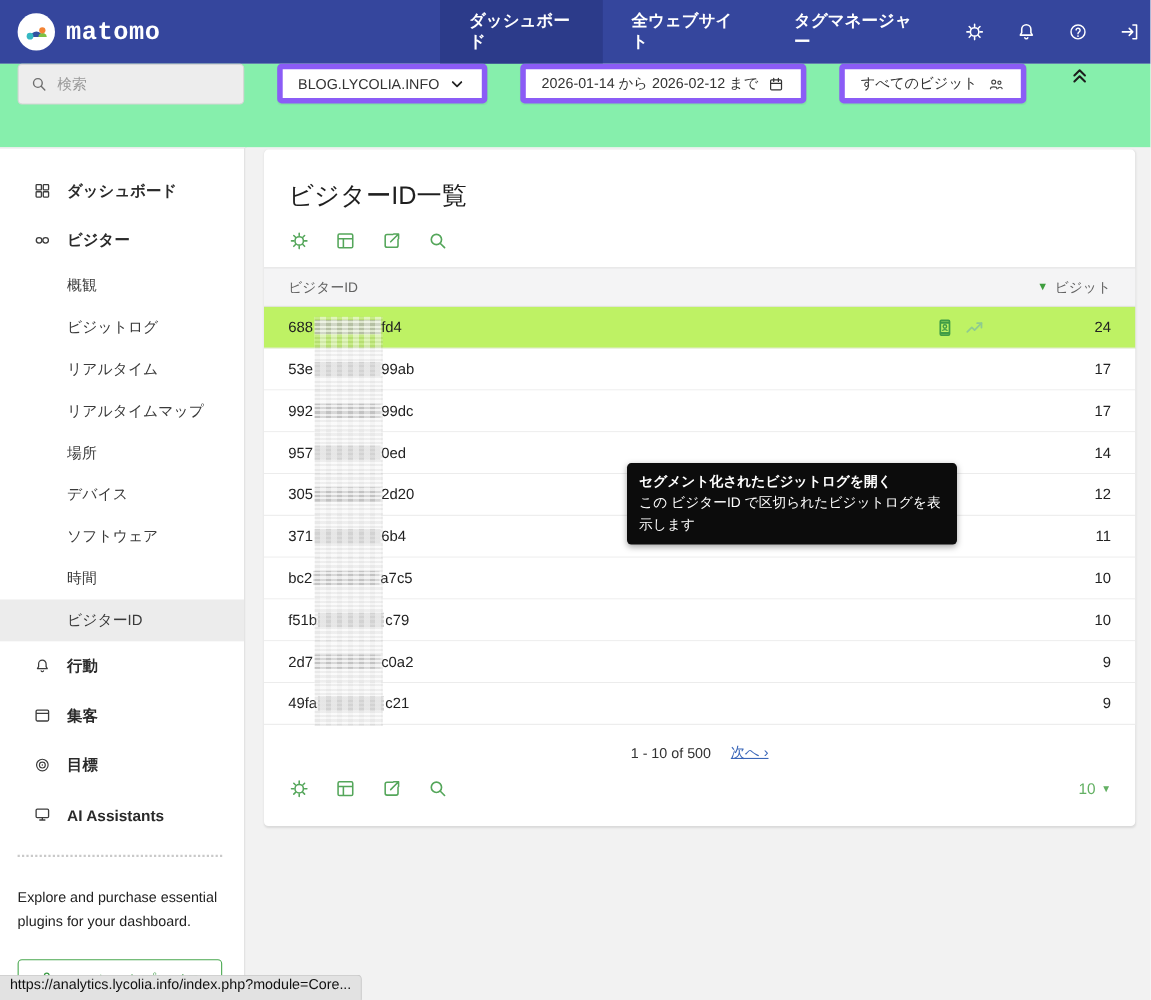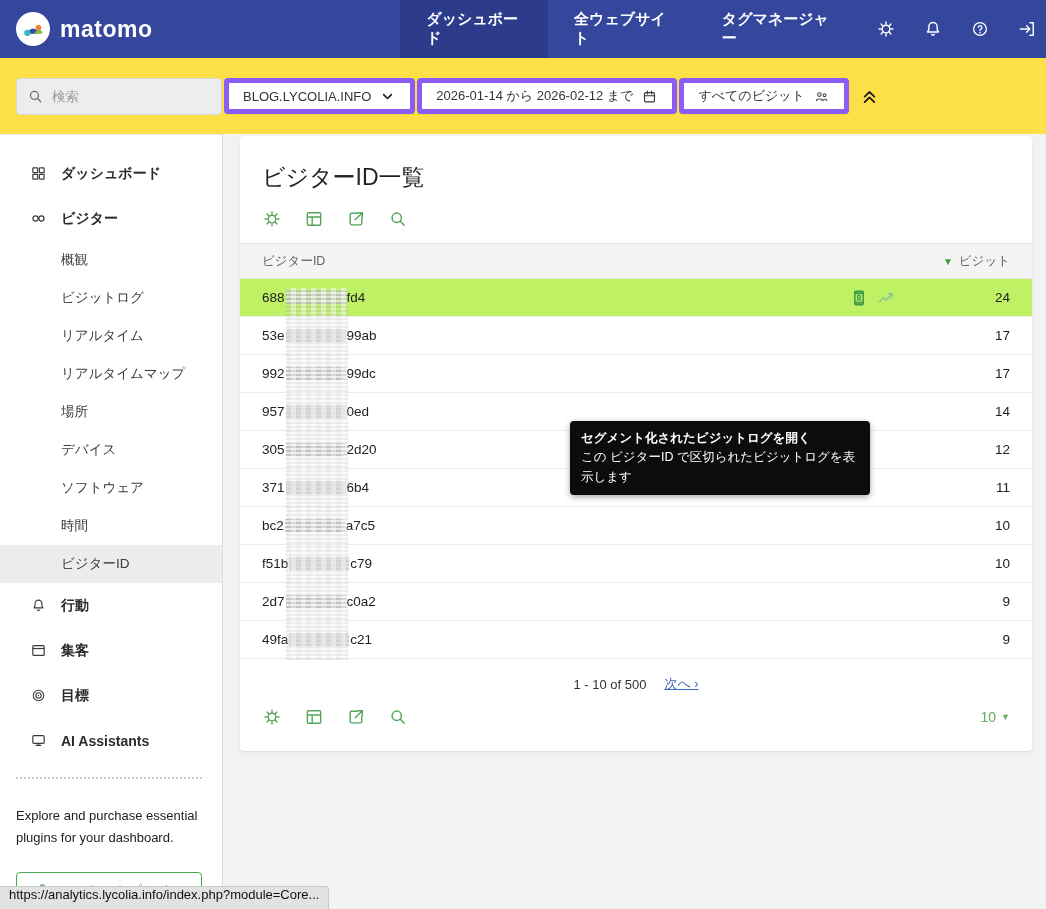--- a/index.html
+++ b/index.html
@@ -8,38 +8,38 @@
     font-family:"Liberation Sans","DejaVu Sans",sans-serif;
     background:#f2f2f2; color:#262626; position:relative;
   }
   .icon16 { width:17px; height:17px; flex:0 0 auto; }
   .icon20 { width:20px; height:20px; }
   svg { display:block; }
 
   
   .topnav {
     position:absolute; left:0; top:0; width:1046px; height:58px;
-    background:#35469d; display:flex; align-items:stretch; color:#fff;
+    background:#35469d; display:flex; align-items:stretch; color:#fff;font-family:Liberation Mono, monospace;
   }
   .brand { display:flex; align-items:center; gap:10px; padding-left:16px; width:260px; }
   .logo-circle { width:34px; height:34px; border-radius:50%; background:#fff;
     display:flex; align-items:center; justify-content:center; }
   .logo-word { font-size:23px; font-weight:bold; letter-spacing:.5px; }
   .nav-tabs { display:flex; align-items:stretch; margin-left:158px; }
   .nav-tab { display:flex; align-items:center; padding:0 26px; font-size:15px;
     font-weight:bold; cursor:pointer; }
   .nav-tab.active { background:#2c3b8a; }
   .nav-icons { display:flex; align-items:center; gap:9px; margin-left:10px; }
   .nav-icon-btn { width:38px; height:38px; display:flex; align-items:center;
     justify-content:center; color:#fff; cursor:pointer; }
 
   
   .toolbar {
     position:absolute; left:0; top:58px; width:1046px; height:76px;
-    display:flex; align-items:center; gap:2px; padding:0 16px; background:#fde047;
+    display:flex; align-items:flex-start; gap:30px; padding:0 16px; background:#86efac;
   }
   .searchbox {
     width:206px; height:37px; background:#ededed; border:1px solid #d6d6d6;
     border-radius:4px; display:flex; align-items:center; gap:8px; padding:0 10px; color:#7a7a7a;
   }
   .searchbox input {
     border:none; outline:none; background:transparent; width:150px; font-size:13.5px;
     font-family:inherit; color:#333;
   }
   .searchbox input::placeholder { color:#9a9a9a; }

